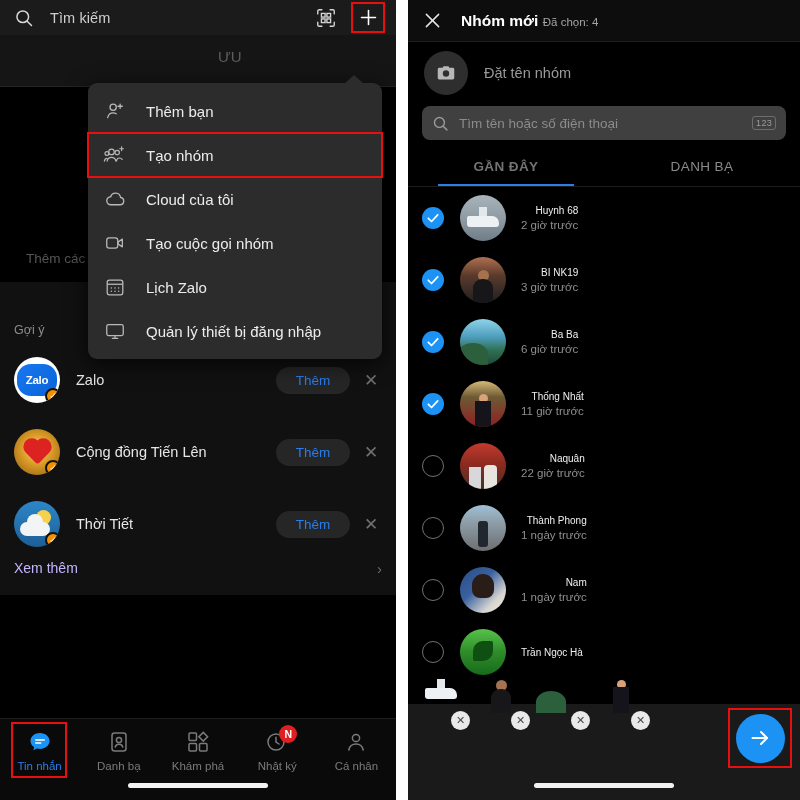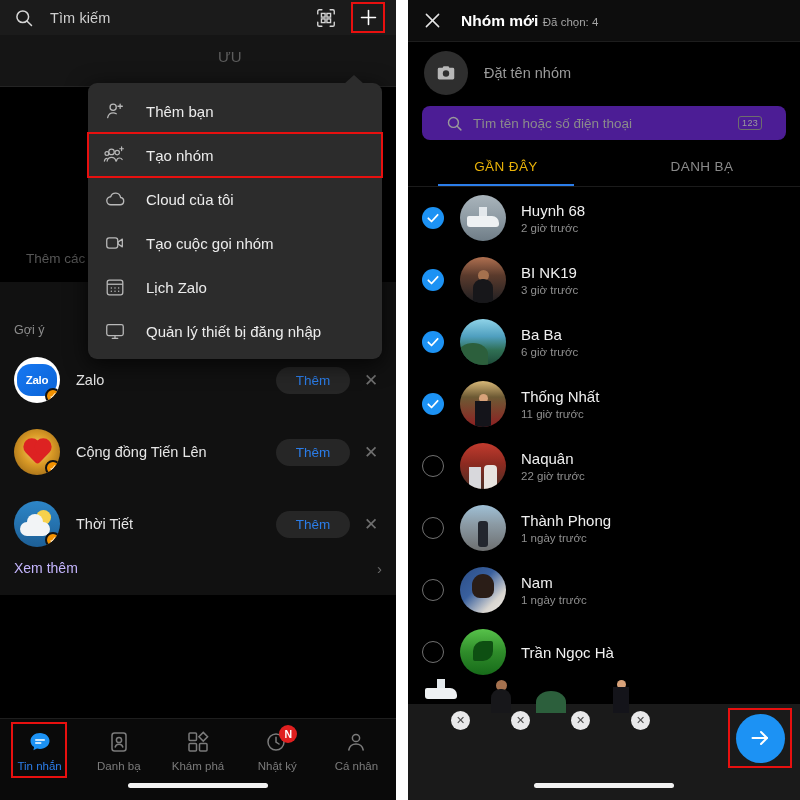--- a/index.html
+++ b/index.html
@@ -251,35 +251,35 @@
   }
   .r-cam {
     width: 44px; height: 44px; border-radius: 50%;
     background: #2e2e2e; flex: 0 0 auto;
     display: flex; align-items: center; justify-content: center;
   }
   .r-name-ph { margin-left: 16px; color: #9a9a9a; font-size: 14.5px; }
 
   .r-search {
     margin: 2px 14px 0; height: 34px; border-radius: 8px;
-    background: #4c1d95; display: flex; align-items: center; padding: 0 24px;
+    background: #404040; display: flex; align-items: center; padding: 0 10px;
   }
   .r-search-ic { width: 17px; height: 17px; flex: 0 0 auto; }
   .r-search-ph { flex: 1 1 auto; margin-left: 10px; color: #8b8b8b; font-size: 13.5px; }
   .r-123 {
     flex: 0 0 auto; border: 1px solid #6d6d6d; border-radius: 3px;
     padding: 1px 3px; color: #9c9c9c; font-size: 9px; letter-spacing: .3px;
   }
 
   .r-tabs { display: flex; height: 40px; margin-top: 6px; position: relative; }
   .r-tab {
     flex: 1 1 0; display: flex; align-items: center; justify-content: center;
     color: #8a8a8a; font-size: 13.5px; letter-spacing: .4px;
   }
-  .r-tab.active { color: #eab308; font-weight: normal; }
+  .r-tab.active { color: #737373; font-weight: bold; }
   .r-tab-ul {
     position: absolute; left: 30px; bottom: 0;
     width: 136px; height: 2.5px; background: #2b7de9;
   }
   .r-tab-div {
     height: 1px; background: #1b1b1b;
   }
 
   .r-list { position: relative; height: 520px; overflow: hidden; background: #000; }
   .c-row { height: 62px; display: flex; align-items: center; padding: 0 14px; }
@@ -287,21 +287,21 @@
     width: 22px; height: 22px; border-radius: 50%; flex: 0 0 auto;
     display: flex; align-items: center; justify-content: center;
   }
   .c-check.on { background: #1c92f4; }
   .c-check.off { border: 1.6px solid #707070; }
   .c-avatar {
     width: 46px; height: 46px; border-radius: 50%;
     flex: 0 0 auto; margin-left: 16px; overflow: hidden; position: relative;
   }
   .c-txt { margin-left: 15px; }
-  .c-name { color: #f0f0f0; font-size: 15px; }
+  .c-name { color: #f0f0f0; font-size: 10px; text-align: right; }
   .c-time { color: #8f8f8f; font-size: 11.5px; margin-top: 3px; }
 
   
   .th-boat  { background: linear-gradient(180deg,#a9b4bb 0%,#8c99a2 55%,#6f7d87 100%); }
   .th-boat::after {
     content:''; position: absolute; left: 7px; bottom: 14px;
     width: 32px; height: 11px; background: #eef1f3;
     border-radius: 2px 7px 3px 3px;
   }
   .th-boat::before {

